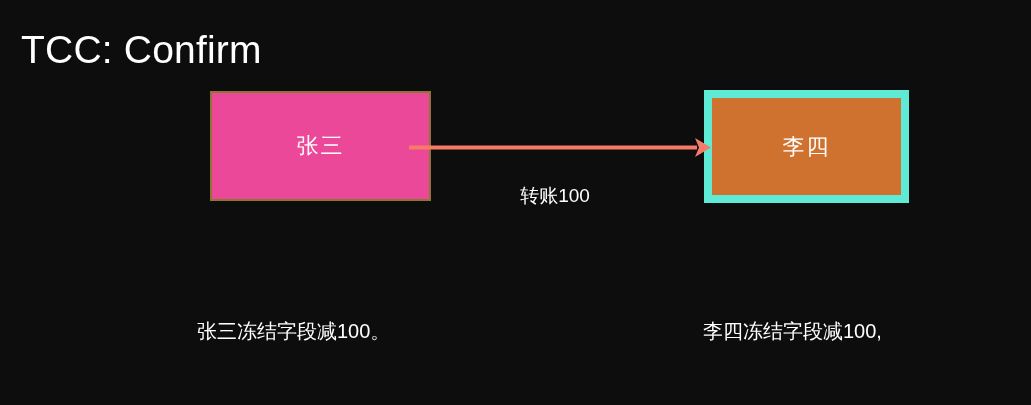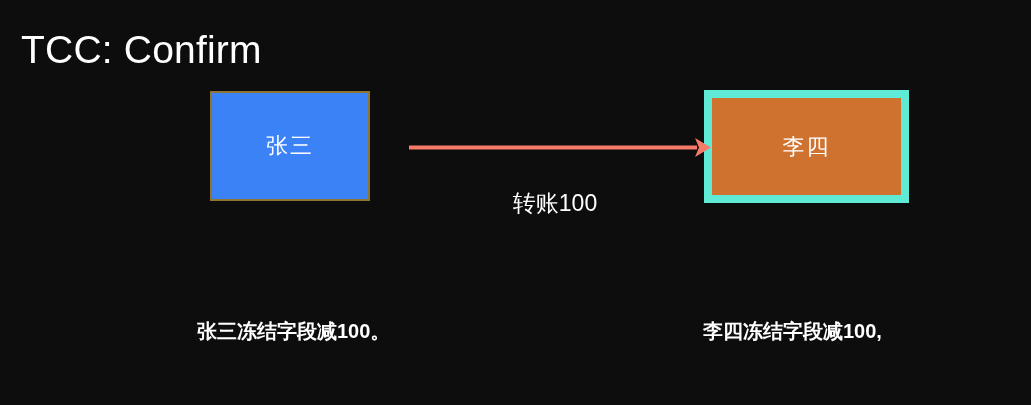--- a/index.html
+++ b/index.html
@@ -43,23 +43,23 @@
     align-items: center;
     justify-content: center;
     color: #ffffff;
     font-size: 22px;
     letter-spacing: 2px;
     line-height: 1;
   }
   .node-payer {
     left: 210px;
     top: 91px;
-    width: 160px;
+    width: 221px;
     height: 110px;
-    background: #3b82f6;
+    background: #ec4899;
     border: 2px solid #8f7433;
   }
   .node-payee {
     left: 704px;
     top: 90px;
     width: 205px;
     height: 113px;
     background: #cf722f;
     border: 8px solid #5eead4;
   }
@@ -77,45 +77,43 @@
   }
 
   
   .edge-label {
     position: absolute;
     left: 410px;
     top: 182px;
     width: 290px;
     text-align: center;
     color: #ffffff;
-    font-size: 23px;
+    font-size: 19px;
     line-height: 28px;
     white-space: nowrap;
-    margin-top: 7px;
   }
 
   
   .annotation {
     position: absolute;
     color: #ffffff;
     font-size: 20px;
     line-height: 30px;
     white-space: pre;
   }
   .annotation-left {
     left: 197px;
     top: 256px;
   }
   .annotation-right {
     left: 703px;
     top: 256px;
   }
   .annotation .line {
     display: block;
-    font-weight: bold;
   }
 </style>
 </head>
 <body>
 
 <div id="slide">
 
   <div class="slide-title">TCC: Confirm</div>
 
   <div class="node node-payer">

